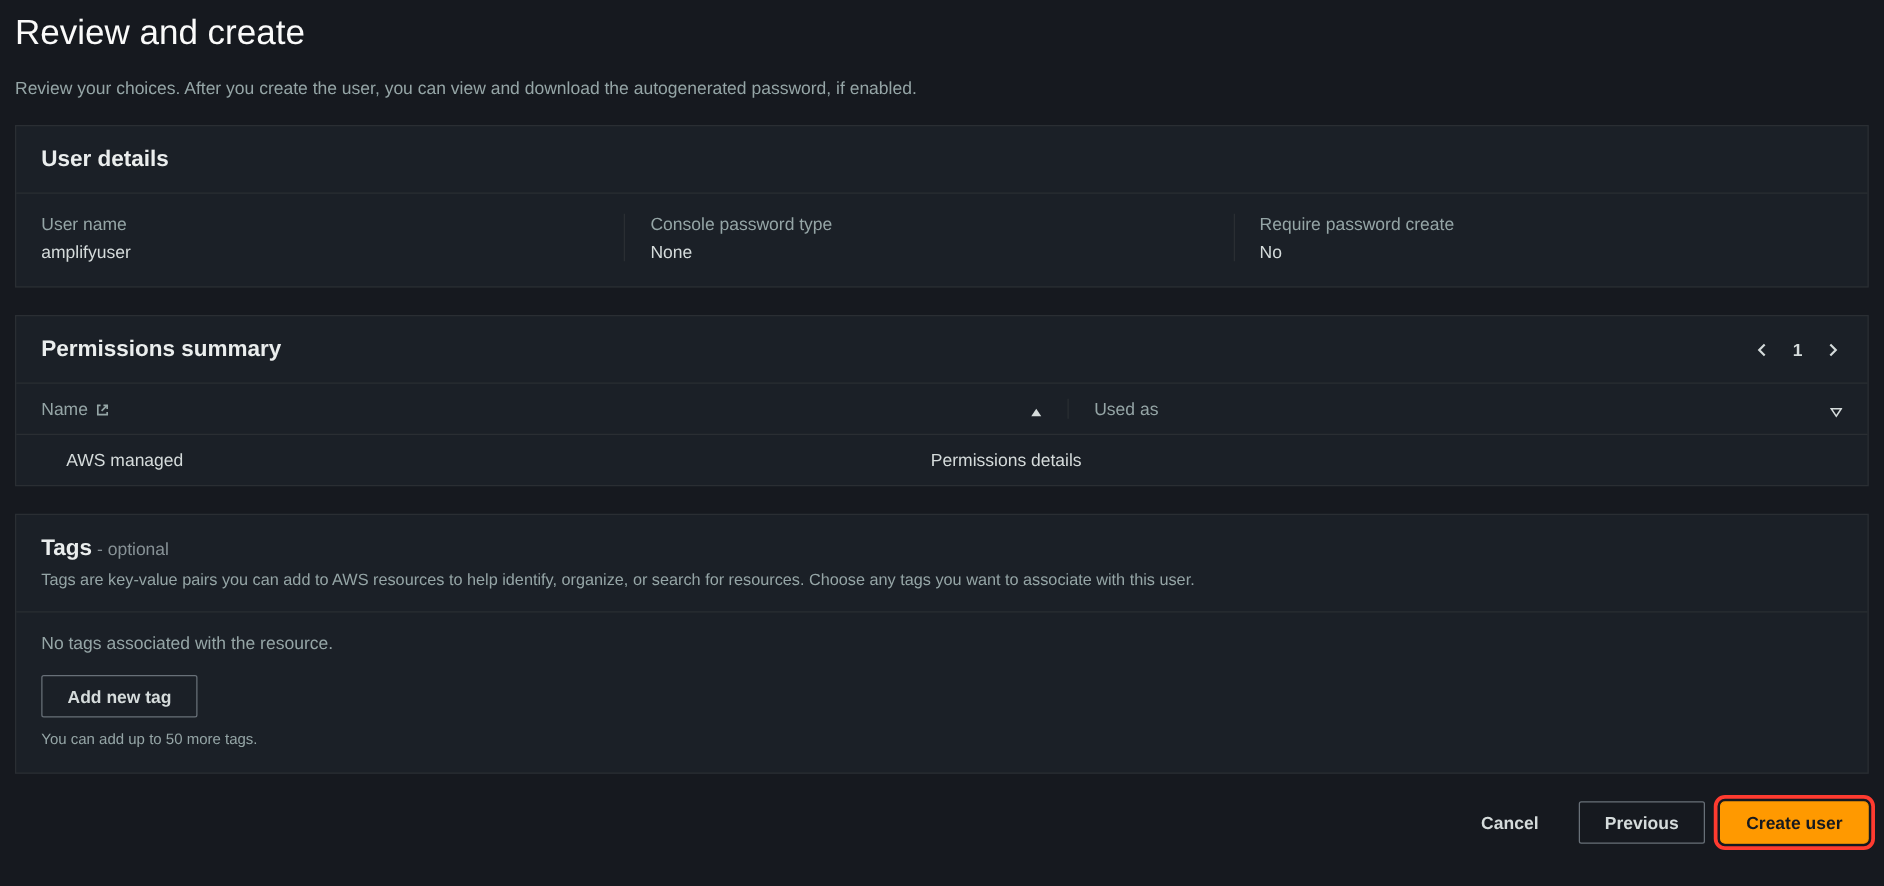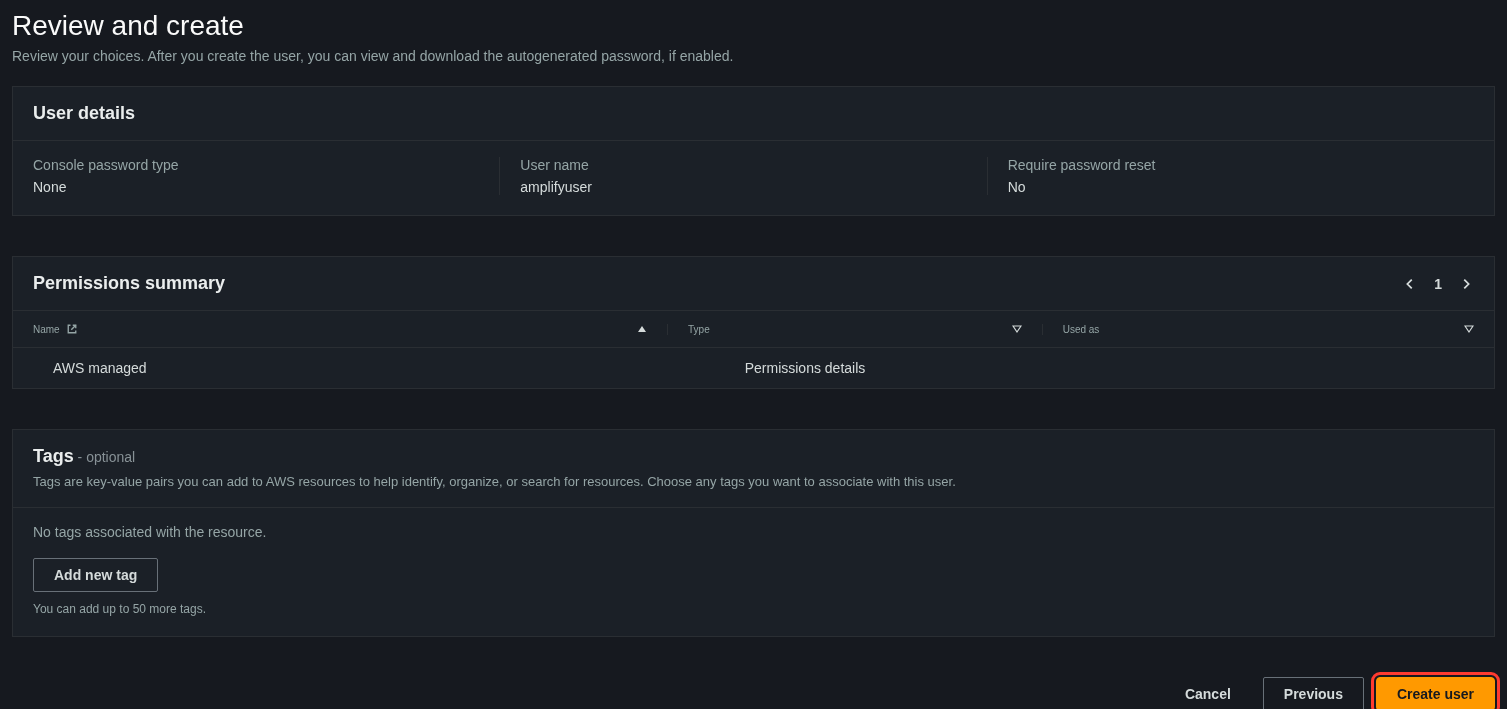--- a/index.html
+++ b/index.html
@@ -8,32 +8,32 @@
       color: #d5dbdb;
       font-family: "Amazon Ember", "Helvetica Neue", Arial, sans-serif;
       font-size: 14px;
       width: 1507px;
       padding: 10px 12px 20px 12px;
     }
     .page-title {
       font-size: 28px;
       font-weight: 400;
       color: #fafafa;
-      margin-bottom: 6px;
+      margin-bottom: 20px;
     }
     .page-subtitle {
       color: #95a5a6;
       font-size: 14px;
       margin-bottom: 22px;
     }
     .panel {
       background: #1b2027;
       border: 1px solid #2a2e33;
       border-radius: 0;
-      margin-bottom: 40px;
+      margin-bottom: 22px;
     }
     .panel-header {
       padding: 16px 20px;
       border-bottom: 1px solid #2a2e33;
       display: flex;
       justify-content: space-between;
       align-items: center;
     }
     .panel-title {
       font-size: 18px;
@@ -95,21 +95,21 @@
       width: 100%;
     }
     .table-head {
       display: flex;
       border-bottom: 1px solid #2a2e33;
       padding: 12px 20px;
       align-items: center;
     }
     .th {
       color: #95a5a6;
-      font-size: 10px;
+      font-size: 14px;
       display: flex;
       align-items: center;
       gap: 6px;
     }
     .col-name { flex: 1 1 44%; justify-content: space-between; padding-right: 20px;}
     .col-type { flex: 1 1 26%; justify-content: space-between; border-left: 1px solid #2a2e33; padding: 0 20px;}
     .col-used { flex: 1 1 30%; justify-content: space-between; border-left: 1px solid #2a2e33; padding-left: 20px;}
     .sort-icon, .filter-icon {
       width: 10px;
       height: 10px;
@@ -192,29 +192,29 @@
 
 <h1 class="page-title">Review and create</h1>
 <p class="page-subtitle">Review your choices. After you create the user, you can view and download the autogenerated password, if enabled.</p>
 
 <div class="panel">
   <div class="panel-header">
     <div class="panel-title">User details</div>
   </div>
   <div class="details-grid">
     <div class="details-col">
+      <div class="details-label">User name</div>
+      <div class="details-value">amplifyuser</div>
+    </div>
+    <div class="details-col">
       <div class="details-label">Console password type</div>
       <div class="details-value">None</div>
     </div>
     <div class="details-col">
-      <div class="details-label">User name</div>
-      <div class="details-value">amplifyuser</div>
-    </div>
-    <div class="details-col">
-      <div class="details-label">Require password reset</div>
+      <div class="details-label">Require password create</div>
       <div class="details-value">No</div>
     </div>
   </div>
 </div>
 
 <div class="panel">
   <div class="panel-header">
     <div class="panel-title">Permissions summary</div>
     <div class="pager">
       <span class="pager-icon">
@@ -242,28 +242,20 @@
                 <path d="M13 3L7 9"></path>
             </svg>
           </span>
         </span>
         <span class="sort-icon">
           <svg viewBox="0 0 10 10" width="10" height="10" fill="#d5dbdb">
               <polygon points="5,2 9,8 1,8"></polygon>
             </svg>
         </span>
       </div>
-      <div class="th col-type">
-        <span>Type</span>
-        <span class="filter-icon">
-          <svg viewBox="0 0 10 10" width="10" height="10" fill="none" stroke="#d5dbdb" stroke-width="1.2">
-              <polygon points="5,8 9,2 1,2"></polygon>
-            </svg>
-        </span>
-      </div>
       <div class="th col-used">
         <span>Used as</span>
         <span class="filter-icon">
           <svg viewBox="0 0 10 10" width="10" height="10" fill="none" stroke="#d5dbdb" stroke-width="1.2">
               <polygon points="5,8 9,2 1,2"></polygon>
             </svg>
         </span>
       </div>
     </div>
     <div class="table-row">

